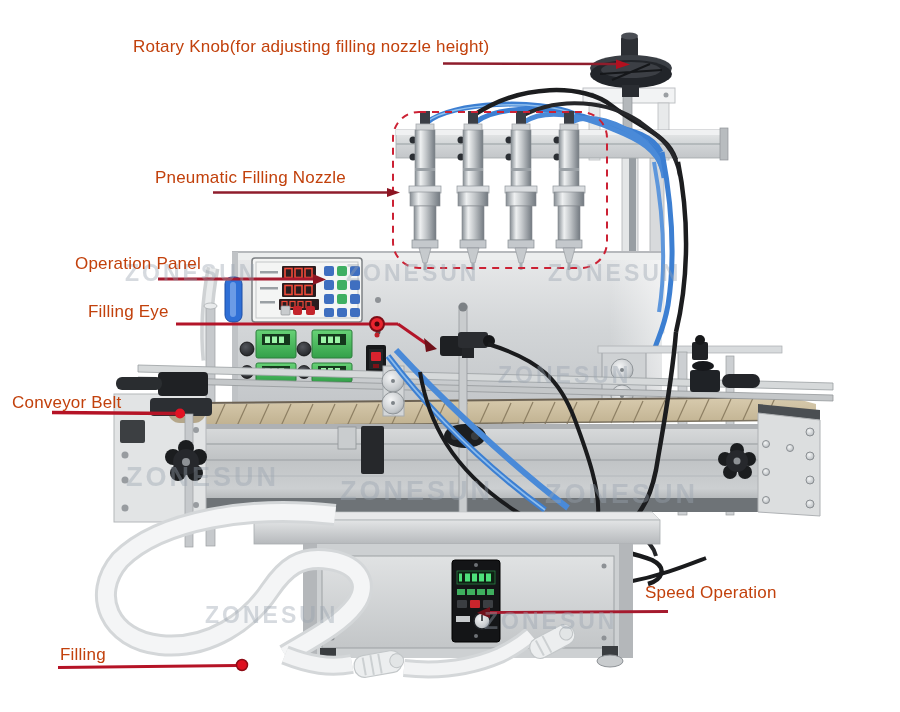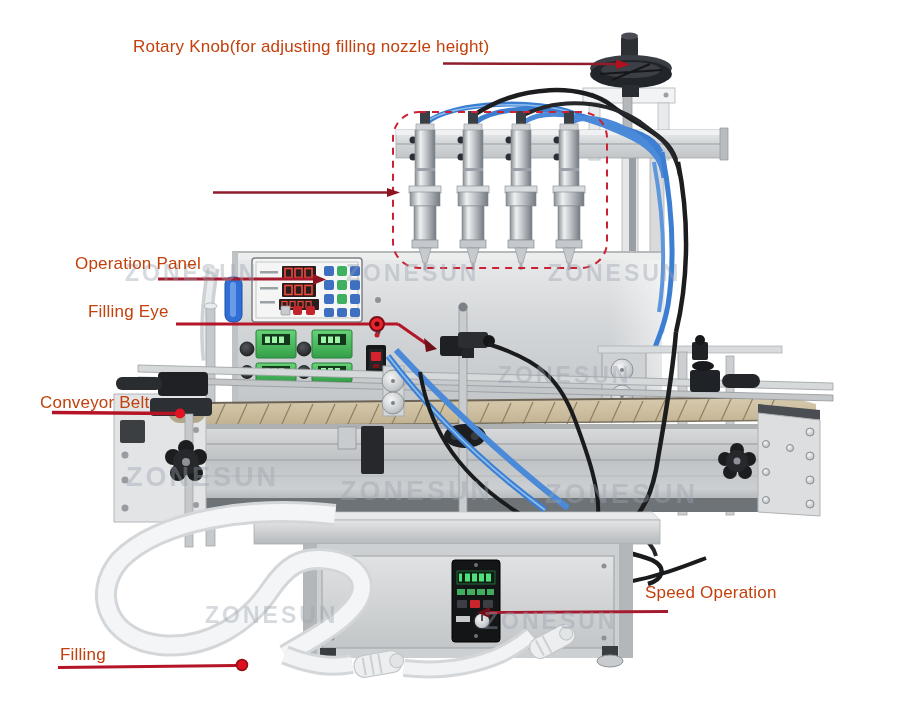--- a/index.html
+++ b/index.html
@@ -500,18 +500,19 @@
   <div class="watermark wm-sm" style="left:346px;top:236px;">ZONESUN</div>
   <div class="watermark wm-sm" style="left:548px;top:236px;">ZONESUN</div>
   <div class="watermark wm-sm" style="left:498px;top:338px;">ZONESUN</div>
   <div class="watermark" style="left:126px;top:438px;">ZONESUN</div>
   <div class="watermark" style="left:340px;top:452px;">ZONESUN</div>
   <div class="watermark" style="left:545px;top:455px;">ZONESUN</div>
   <div class="watermark wm-sm" style="left:205px;top:578px;">ZONESUN</div>
   <div class="watermark wm-sm" style="left:484px;top:584px;">ZONESUN</div>
 
   <div class="label" style="left:133px;top:37px;">Rotary Knob(for adjusting filling nozzle height)</div>
+  <div class="label" style="left:155px;top:168px;">Pneumatic Filling Nozzle</div>
   <div class="label" style="left:75px;top:254px;text-align:right;">Operation Panel</div>
   <div class="label" style="left:88px;top:302px;">Filling Eye</div>
-  <div class="label" style="left:12px;top:393px;margin-left:28px;">Conveyor Belt</div>
+  <div class="label" style="left:12px;top:393px;">Conveyor Belt</div>
   <div class="label" style="left:645px;top:583px;">Speed Operation</div>
   <div class="label" style="left:60px;top:645px;">Filling</div>
 </div>
 
 </body></html>

